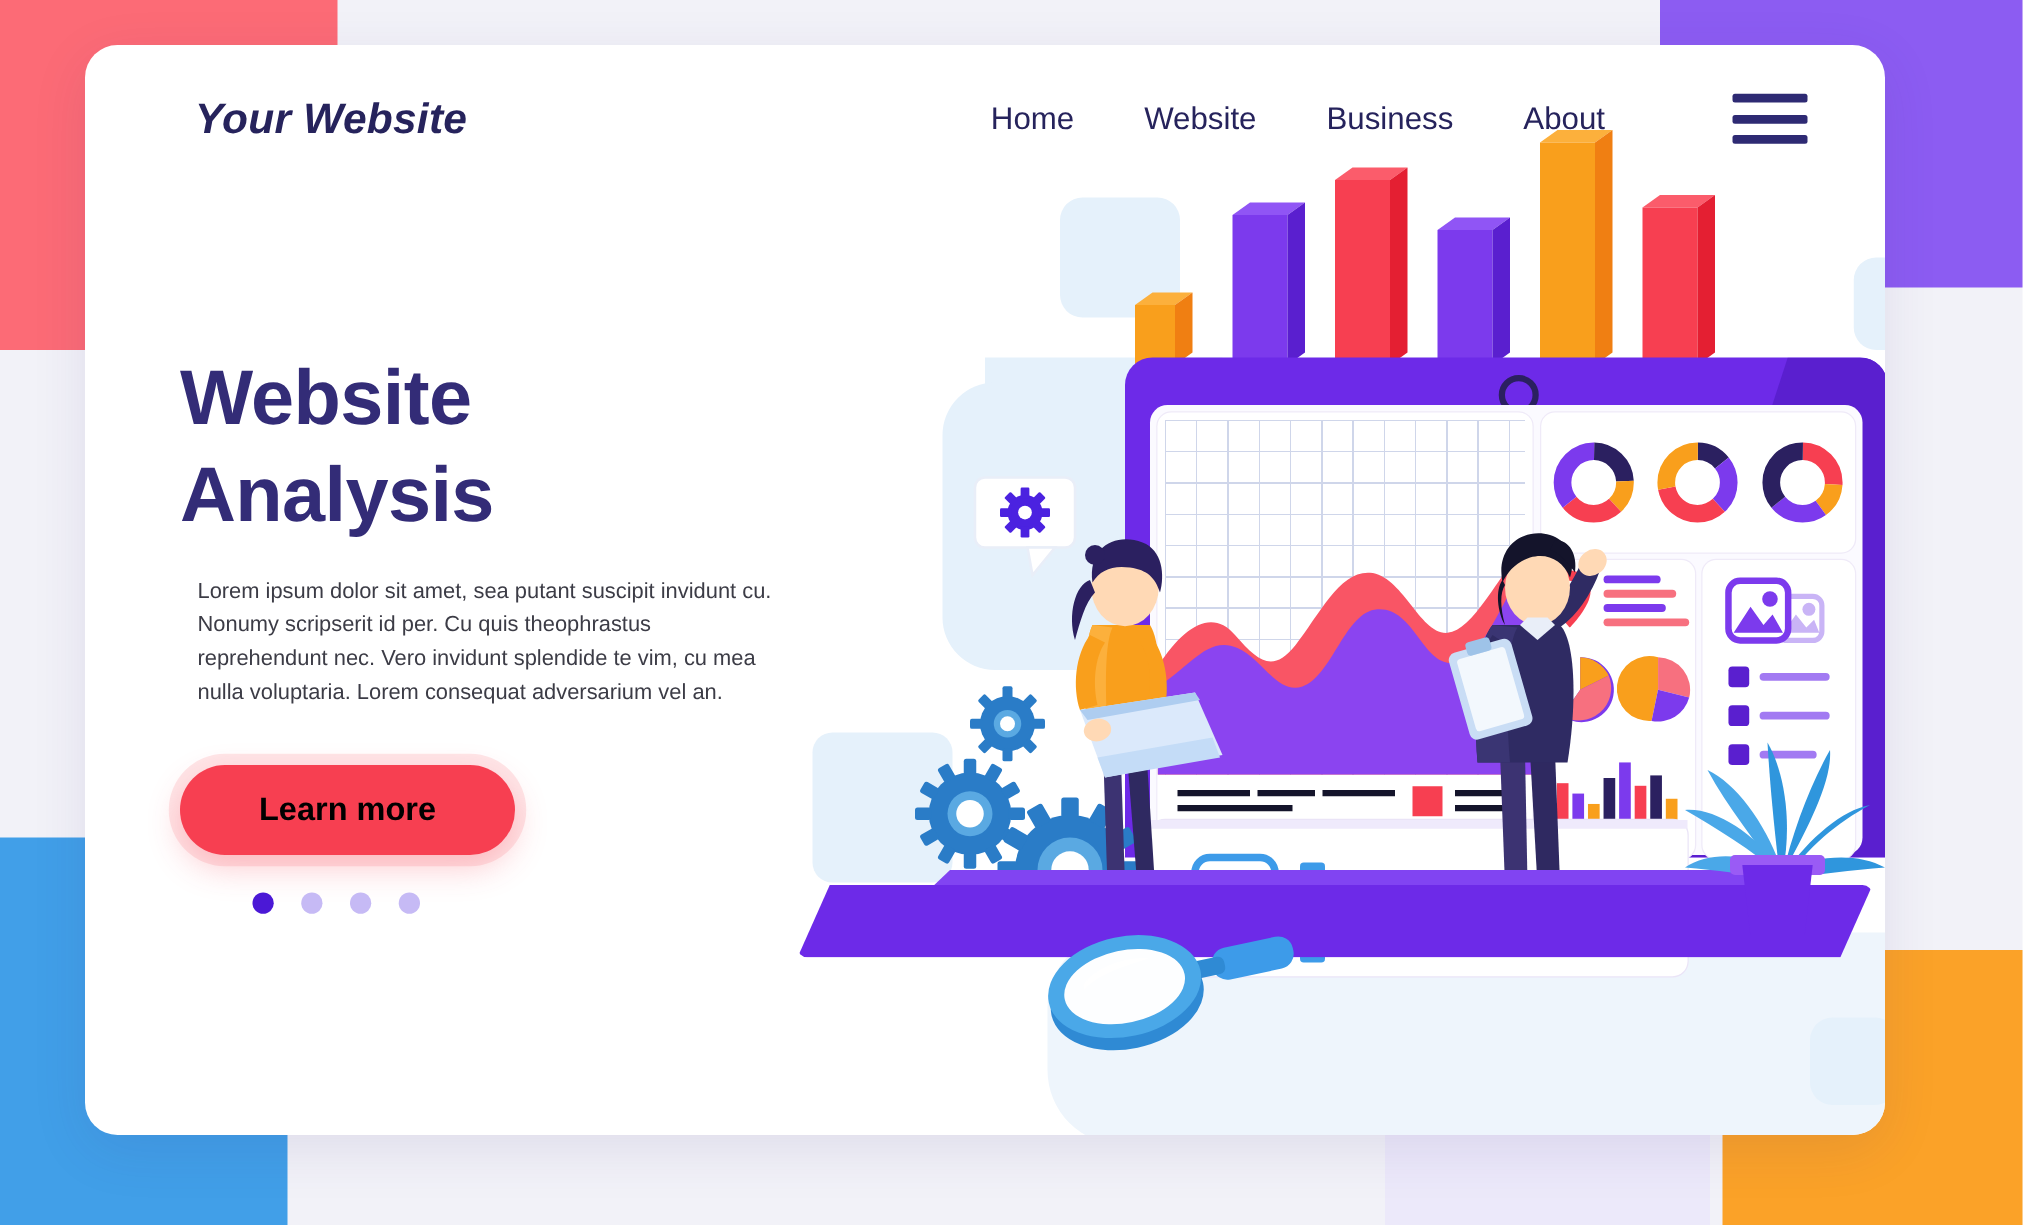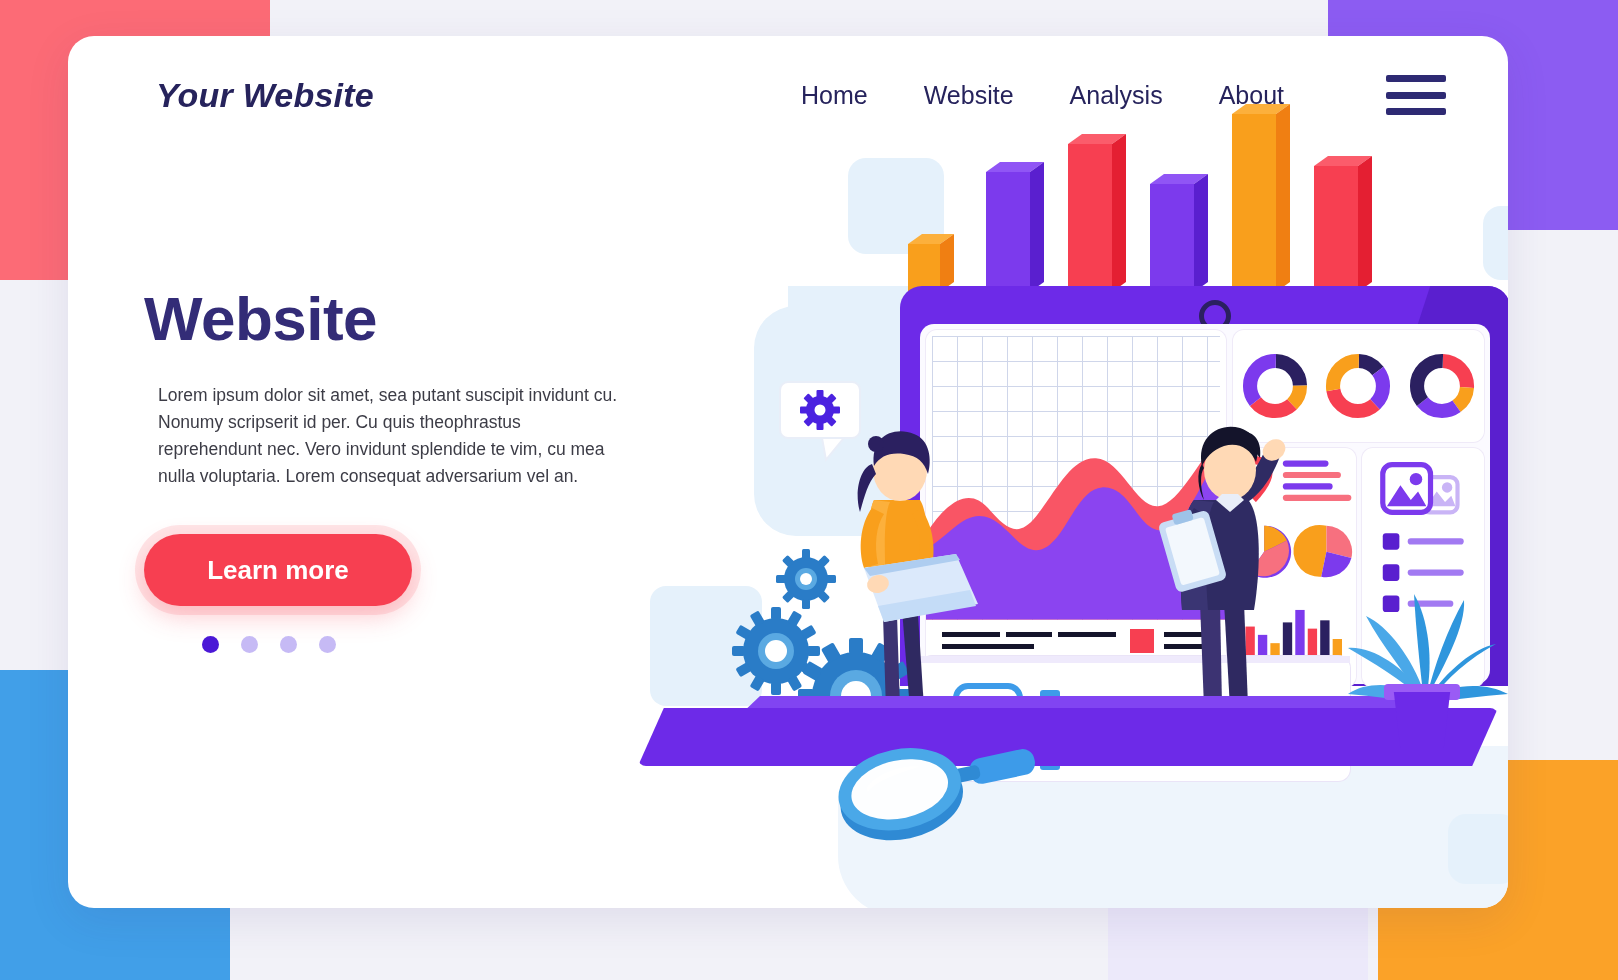--- a/index.html
+++ b/index.html
@@ -70,21 +70,21 @@
     margin:0 0 24px 0;letter-spacing:-.5px;
   }
   .title span{display:block;}
   .para{
     font-size:17.5px;line-height:1.55;color:#3c3c46;margin:14px;width:470px;
   }
   .btn-wrap{margin-top:44px;}
   .btn{
     display:inline-flex;align-items:center;justify-content:center;
     width:268px;height:72px;border:none;border-radius:40px;
-    background:#f73f51;color:#ffffff;font-size:26px;font-weight:bold;
+    background:#f73f51;color:#000000;font-size:26px;font-weight:bold;
     cursor:pointer;box-shadow:0 0 0 9px rgba(247,63,81,.13),0 10px 26px rgba(247,63,81,.28);
     font-family:"Liberation Sans", sans-serif;
   }
   .dots{margin-top:30px;display:flex;gap:22px;padding-left:58px;}
   .dot{width:17px;height:17px;border-radius:50%;background:#c6baf5;cursor:pointer;}
   .dot.on{background:#4b18d6;}
 
   
   .illus{position:absolute;left:470px;top:60px;width:970px;height:812px;}
   .sq{position:absolute;background:#e5f1fb;border-radius:18px;}
@@ -166,33 +166,34 @@
   <div class="blob blob-lavender"></div>
   <div class="blob blob-orange"></div>
 
   <div class="card">
 
     <div class="header">
       <div class="logo">Your Website</div>
       <div class="nav">
         <div class="nav-item">Home</div>
         <div class="nav-item">Website</div>
-        <div class="nav-item">Analysis</div>
+        <div class="nav-item">Business</div>
         <div class="nav-item">About</div>
       </div>
       <div class="burger">
         <span></span>
         <span></span>
         <span></span>
       </div>
     </div>
 
     <div class="copy">
       <h1 class="title">
         <span>Website</span>
+        <span>Analysis</span>
       </h1>
       <p class="para">Lorem ipsum dolor sit amet, sea putant suscipit invidunt cu. Nonumy scripserit id per. Cu quis theophrastus reprehendunt nec. Vero invidunt splendide te vim, cu mea nulla voluptaria. Lorem consequat adversarium vel an.</p>
       <div class="btn-wrap">
         <button class="btn">Learn more</button>
       </div>
       <div class="dots">
         <div class="dot on"></div>
         <div class="dot"></div>
         <div class="dot"></div>
         <div class="dot"></div>

